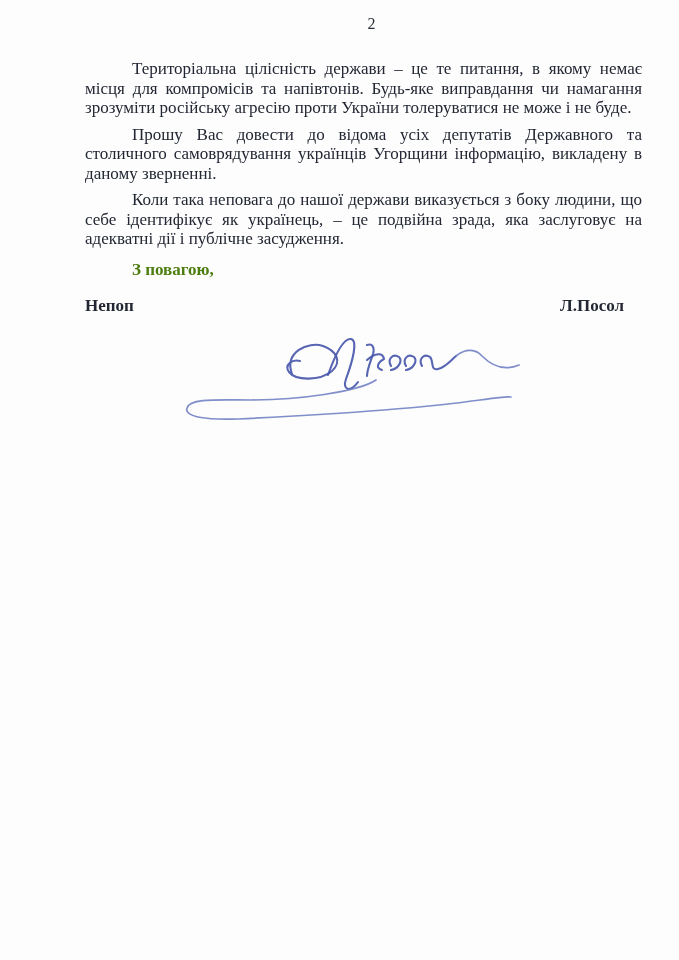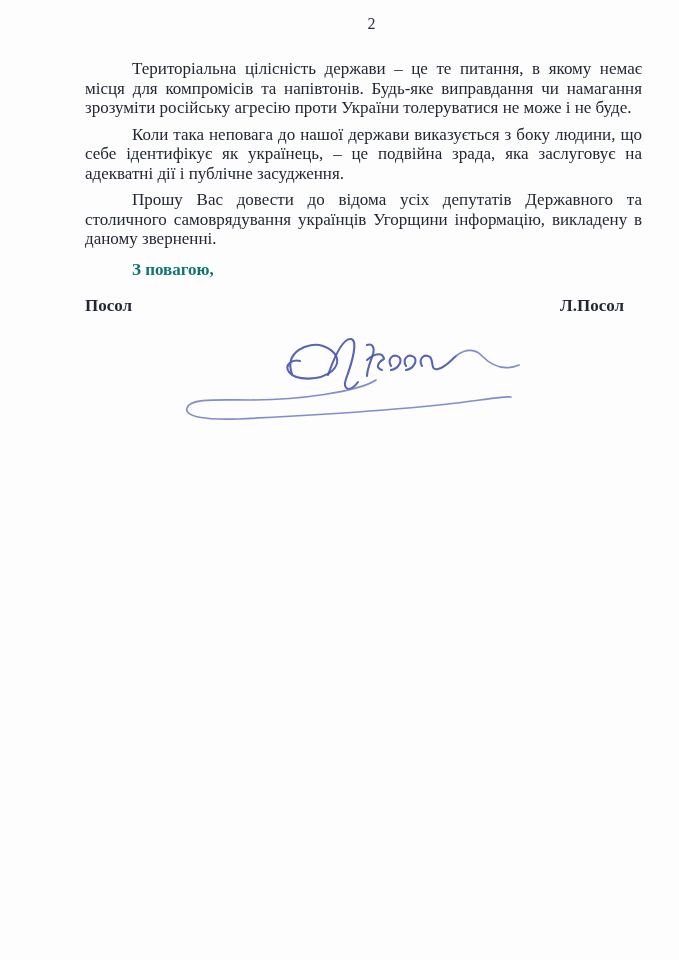--- a/index.html
+++ b/index.html
@@ -37,21 +37,21 @@
     text-align: justify;
     text-indent: 47px;
     color: #222733;
   }
   .closing {
     margin-top: 11px;
     font-size: 17px;
     line-height: 19.5px;
     font-weight: bold;
     text-indent: 47px;
-    color: #0f766e;
+    color: #4d7c0f;
   }
   .signer-row {
     margin-top: 17px;
     display: flex;
     justify-content: space-between;
     align-items: flex-start;
     font-size: 17px;
     line-height: 19.5px;
     font-weight: bold;
   }
@@ -85,29 +85,29 @@
 </style>
 </head>
 <body>
 
 <div class="page">
   <div class="content">
     <div class="page-num">2</div>
 
     <p class="body">Територіальна цілісність держави – це те питання, в якому немає місця для компромісів та напівтонів. Будь-яке виправдання чи намагання зрозуміти російську агресію проти України толеруватися не може і не буде.</p>
 
+    <p class="body">Прошу Вас довести до відома усіх депутатів Державного та столичного самоврядування українців Угорщини інформацію, викладену в даному зверненні.</p>
+
     <p class="body">Коли така неповага до нашої держави виказується з боку людини, що себе ідентифікує як українець, – це подвійна зрада, яка заслуговує на адекватні дії і публічне засудження.</p>
-
-    <p class="body">Прошу Вас довести до відома усіх депутатів Державного та столичного самоврядування українців Угорщини інформацію, викладену в даному зверненні.</p>
 
 
     <p class="closing">З повагою,</p>
 
     <div class="signer-row">
-      <span class="signer-title">Посол</span>
+      <span class="signer-title">Непоп</span>
       <span class="signer-name">Л.Посол</span>
     </div>
   </div>
 
   <svg class="signature" viewBox="0 0 345 100" xmlns="http://www.w3.org/2000/svg" aria-hidden="true">
 
     <path class="sig-stroke" d="M 112 40 C 104 18 128 7 143 12 C 157 17 162 28 152 37 C 140 47 116 47 109 38 C 104 31 112 25 120 27"></path>
 
     <path class="sig-stroke" d="M 148 41 C 154 24 163 4 171 5 C 178 6 173 26 166 45 C 162 56 170 59 178 48"></path>
 

